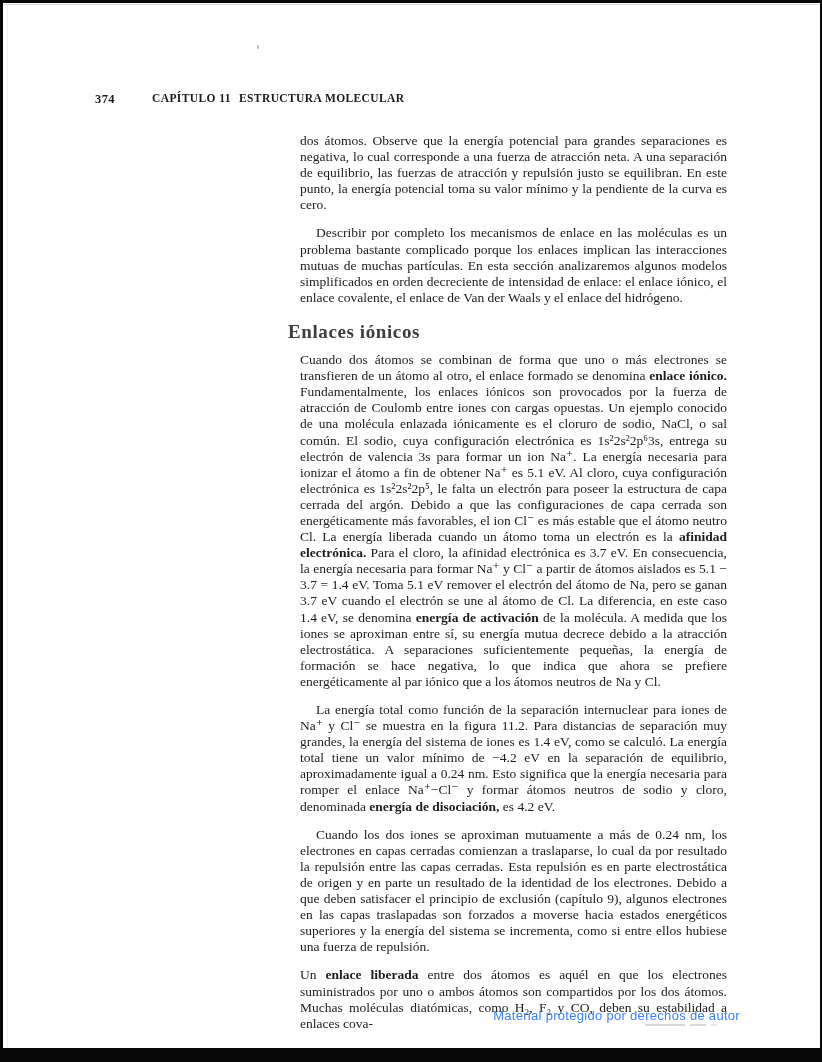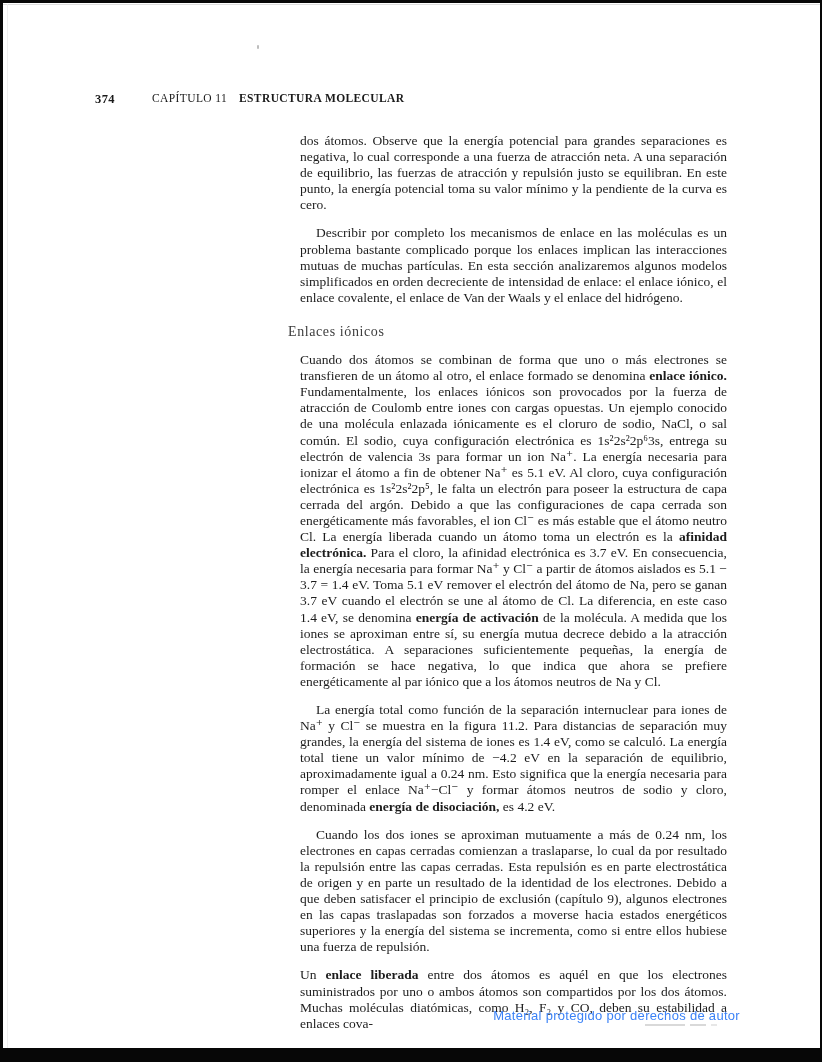--- a/index.html
+++ b/index.html
@@ -15,34 +15,34 @@
   .edge-top { top:0; left:0; width:822px; height:3px; }
   .edge-left { top:0; left:0; width:3px; height:1062px; }
   .edge-right { top:0; right:0; width:2px; height:1062px; }
   .edge-bottom { bottom:0; left:0; width:822px; height:14px; }
   .page-inner-line-top { position:absolute; top:4px; left:3px; width:817px; height:1px; background:#dedede; }
   .page-inner-line-left { position:absolute; top:4px; left:7px; width:1px; height:1044px; background:#efefef; }
 
   
   .runhead { position:absolute; top:92px; color:#1a1a1a; white-space:nowrap; }
   .runhead-num { left:95px; font-size:12.5px; font-weight:bold; letter-spacing:0.4px; }
-  .runhead-chapter { left:152px; font-size:11.5px; font-weight:normal; letter-spacing:0.4px; }
+  .runhead-chapter { left:152px; font-size:11.5px; font-weight:bold; letter-spacing:0.4px; }
   .runhead-title { left:239px; font-size:11.5px; font-weight:bold; letter-spacing:0.4px; }
 
   
   .column {
     position:absolute; left:288px; top:121px; width:451px;
     text-align:justify;
     font-size:13.5px; line-height:16.1px;
     color:#1c1c1c;
   }
   .column p.para { margin:12px; }
   .column p.indent { text-indent:16px; }
   .column h2.section-heading {
-    font-size:14px; font-weight:normal;
+    font-size:19px; font-weight:bold;
     color:#3d3d3d; letter-spacing:0.6px;
     margin:18px 0 5px 0; text-align:left;
   }
   .b { font-weight:bold; }
 
   
   .watermark {
     position:absolute; top:1008px; right:82px;
     font-family:"Liberation Sans","DejaVu Sans",sans-serif;
     font-size:13px; color:#3b82f6; letter-spacing:0.3px;

